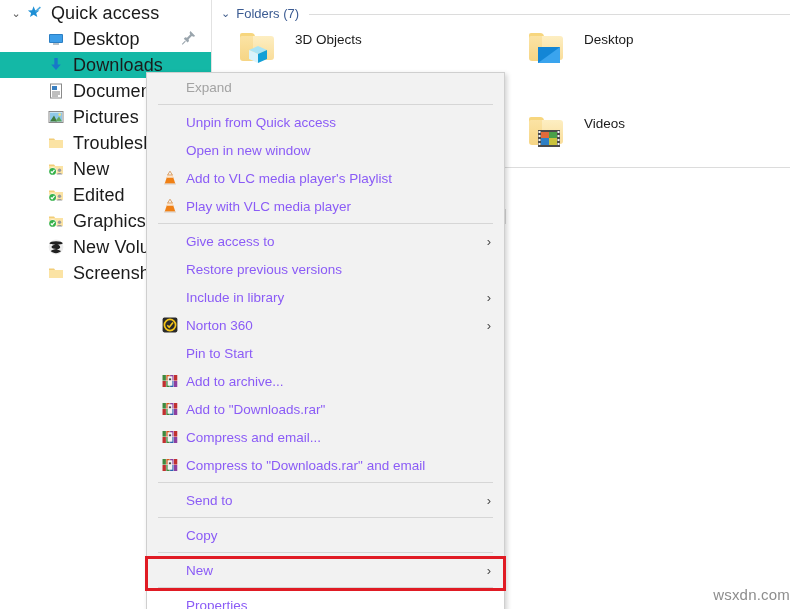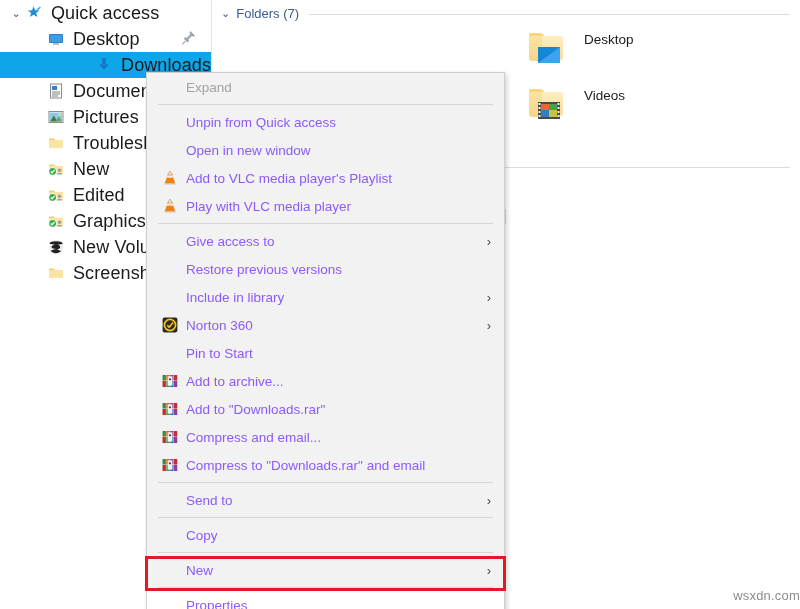--- a/index.html
+++ b/index.html
@@ -29,22 +29,21 @@
     box-sizing: border-box;
   }
   .nav-row {
     position: relative;
     height: 26px;
     display: flex;
     align-items: center;
     white-space: nowrap;
   }
   .nav-row.selected {
-    background: #0ea5e9;
-    justify-content: flex-end;
+    background: #14b8a6;
   }
   .nav-chev {
     width: 16px;
     margin-left: 8px;
     flex: 0 0 16px;
     display: flex;
     align-items: center;
     justify-content: center;
     color: #5a5a5a;
     font-size: 11px;
@@ -264,23 +263,23 @@
     height: 35px;
     border: 3px solid #e01b24;
     box-sizing: border-box;
     z-index: 40;
     pointer-events: none;
   }
 
   
   #watermark {
     position: absolute;
-    right: 0;
+    right: 10px;
     bottom: 6px;
-    font-size: 13px;
+    font-size: 15px;
     color: #8d8d8d;
     letter-spacing: .2px;
     margin-left: 26px;
   }
 </style>
 </head>
 <body>
 
 <div id="nav-pane">
   <div id="nav-list">
@@ -439,37 +438,52 @@
 </div>
 
 <div id="content-pane">
 
   <div class="group-header">
     <span class="group-chev">⌄</span>
     <span class="group-title">Folders (7)</span>
     <span class="group-rule"></span>
   </div>
 
+  <div class="tile" style="left:22px; top:24px;">
+    <div class="tile-icon">
+      <div class="folder">
+          <div class="back"></div>
+          <div class="body"></div>
+          <div class="flap"></div>
+        </div>
+      <svg class="folder-overlay" viewBox="0 0 22 17">
+        <polygon points="0,4 9,0 18,4 9,8" fill="#a9e4f5"></polygon>
+        <polygon points="0,4 9,8 9,17 0,13" fill="#d9f3fb"></polygon>
+        <polygon points="18,4 9,8 9,17 18,13" fill="#12a0d6"></polygon>
+      </svg>
+    </div>
+    <div class="tile-label">3D Objects</div>
+  </div>
 
   <div class="tile" style="left:311px; top:24px;">
     <div class="tile-icon">
       <div class="folder">
           <div class="back"></div>
           <div class="body"></div>
           <div class="flap"></div>
         </div>
       <svg class="folder-overlay" viewBox="0 0 22 17">
         <rect x="0" y="1" width="22" height="16" fill="#1386d6"></rect>
         <polygon points="0,17 22,1 22,17" fill="#3aa4ee"></polygon>
       </svg>
     </div>
     <div class="tile-label">Desktop</div>
   </div>
 
-  <div class="tile" style="left:311px; top:80px;">
+  <div class="tile" style="left:311px; top:108px;">
     <div class="tile-icon">
       <div class="folder">
           <div class="back"></div>
           <div class="body"></div>
           <div class="flap"></div>
         </div>
       <svg class="folder-overlay" viewBox="0 0 22 17">
         <rect x="0" y="0" width="22" height="17" fill="#4a4a4a"></rect>
         <rect x="3" y="2" width="16" height="13" fill="#2f7fc4"></rect>
         <rect x="3" y="2" width="8" height="6" fill="#e06a3a"></rect>

